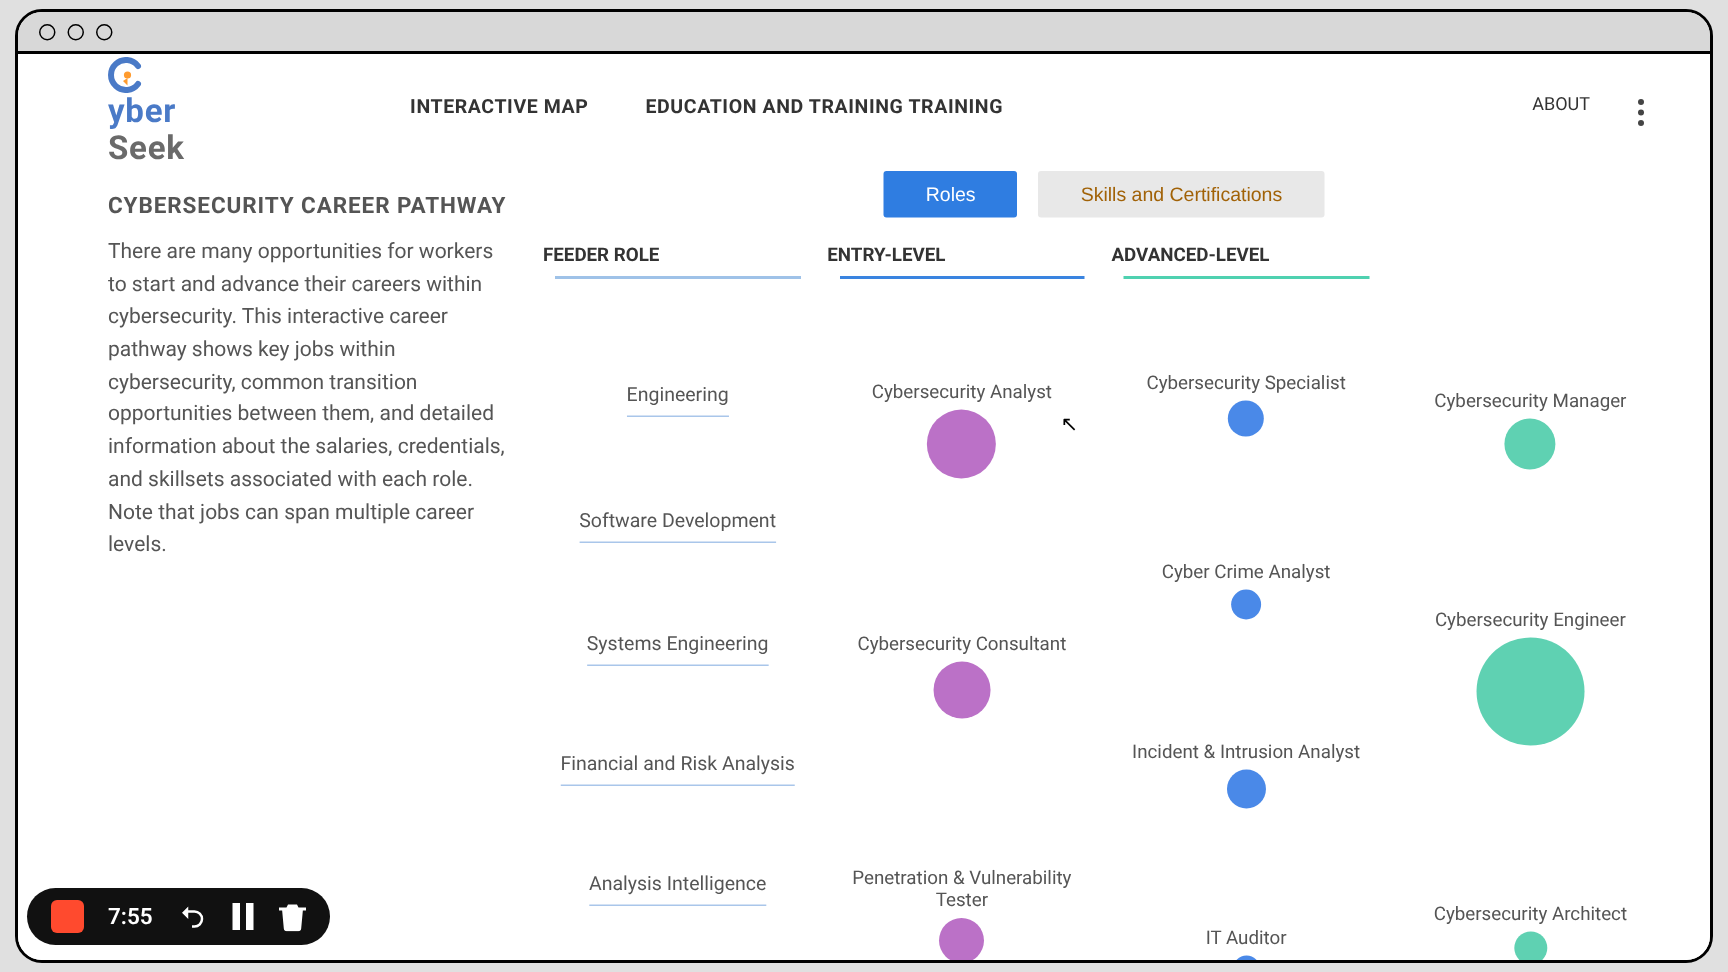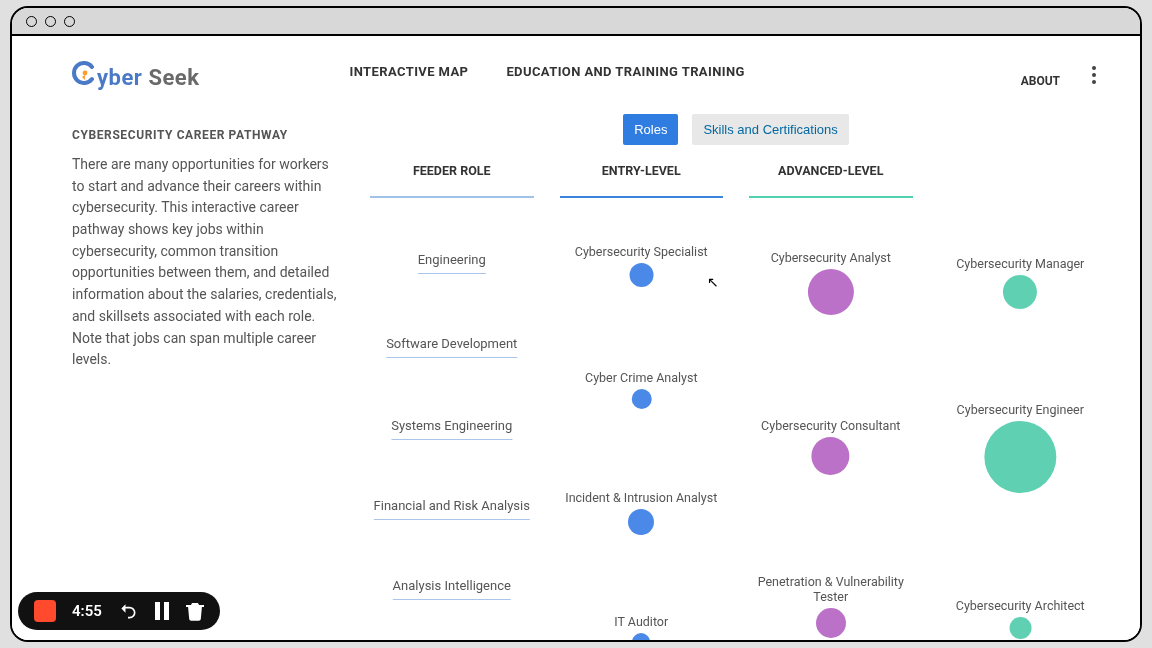--- a/index.html
+++ b/index.html
@@ -47,20 +47,21 @@
     align-items: center;
     padding: 14px 40px 0 60px;
     height: 64px;
   }
   .logo {
     display: flex;
     align-items: baseline;
     font-weight: 700;
     font-size: 22px;
     letter-spacing: 0.5px;
+    flex-direction: column;
   }
   .logo .c-icon {
     position: relative;
     width: 24px; height: 24px;
     margin-right: 1px;
   }
   .logo .c-icon svg { display:block; }
   .logo .yber { color:#4a7ac7; margin-right:6px; }
   .logo .seek { color:#6a6a6a; }
   .nav-links {
@@ -73,58 +74,58 @@
     color: #333;
   }
   .nav-links .link { padding: 6px 0 14px 0; cursor:pointer; position:relative; }
   .nav-links .link.active { color: #3988e3; }
   .nav-links .link.active::after {
     content:""; position:absolute; left:-6px; right:-6px; bottom:0;
     height:2px; background:#3988e3;
   }
   .nav-right {
     margin-left:auto;
-    display:flex; align-items:flex-end; gap:28px;
-    font-size:12px; font-weight:700; color:#333;
+    display:flex; align-items:flex-start; gap:28px;
+    font-size:12px; font-weight:400; color:#333;
   }
   .kebab { display:flex; flex-direction:column; gap:3px; cursor:pointer; padding:4px;}
   .kebab span { width:4px; height:4px; background:#444; border-radius:50%; display:block;}
   .main {
     display:flex;
     padding: 10px 30px 0 60px;
     gap: 20px;
   }
   .sidebar { width: 270px; flex-shrink:0; }
   .sidebar h4 {
-    font-size:12px; font-weight:700; letter-spacing:0.6px; color:#555;
+    font-size:15px; font-weight:700; letter-spacing:0.6px; color:#555;
     margin: 18px 0 12px 0;
   }
   .sidebar p {
     font-size:14px; line-height:1.55; color:#555;
   }
   .chart-area {
     flex:1;
     padding-top:4px;
   }
   .toggle-row {
     display:flex; justify-content:center; gap:14px; margin-bottom:18px;
   }
   .tbtn {
-    font-size:13px; padding:8px 11px; border-radius:2px; border:none; cursor:pointer;
+    font-size:13px; padding:8px 28px; border-radius:2px; border:none; cursor:pointer;
   }
   .tbtn.primary { background:#2f7de1; color:#fff; }
-  .tbtn.secondary { background:#e8e8e8; color:#0369a1; }
+  .tbtn.secondary { background:#e8e8e8; color:#a16207; }
   .cols {
     display:grid;
     grid-template-columns: repeat(4, 1fr);
     gap: 10px;
   }
   .colhead {
-    text-align:center; font-size:12.5px; font-weight:700; color:#333;
-    padding-bottom:20px; position:relative; margin-bottom:20px;
+    font-size:12.5px; font-weight:700; color:#333;
+    padding-bottom:8px; position:relative; margin-bottom:36px;
   }
   .colhead::after {
     content:""; position:absolute; bottom:0; left:8px; right:8px; height:2px;
   }
   .colhead.feeder::after { background:#9fc2e8; }
   .colhead.entry::after  { background:#3a84e0; }
   .colhead.mid::after    { background:#b36fbf; }
   .colhead.adv::after    { background:#4fd1b0; }
   .col-body {
     display:flex; flex-direction:column; align-items:center;
@@ -231,50 +232,50 @@
 
           <div class="col-body">
             <span class="feeder-item" style="top:34px">Engineering</span>
             <span class="feeder-item" style="top:118px">Software Development</span>
             <span class="feeder-item" style="top:200px">Systems Engineering</span>
             <span class="feeder-item" style="top:280px">Financial and Risk Analysis</span>
             <span class="feeder-item" style="top:360px">Analysis Intelligence</span>
           </div>
 
           <div class="col-body">
+            <div class="node" style="top:32px">
+              <span class="label">Cybersecurity Analyst</span>
+              <span class="bubble c-purple" style="width:46px;height:46px"></span>
+            </div>
+            <div class="node" style="top:200px">
+              <span class="label">Cybersecurity Consultant</span>
+              <span class="bubble c-purple" style="width:38px;height:38px"></span>
+            </div>
+            <div class="node" style="top:356px">
+              <span class="label" style="white-space:normal;width:160px">Penetration &amp; Vulnerability Tester</span>
+              <span class="bubble c-purple" style="width:30px;height:30px"></span>
+            </div>
+          </div>
+
+          <div class="col-body">
             <div class="node" style="top:26px">
               <span class="label">Cybersecurity Specialist</span>
               <span class="bubble c-blue" style="width:24px;height:24px"></span>
             </div>
             <div class="node" style="top:152px">
               <span class="label">Cyber Crime Analyst</span>
               <span class="bubble c-blue" style="width:20px;height:20px"></span>
             </div>
             <div class="node" style="top:272px">
               <span class="label">Incident &amp; Intrusion Analyst</span>
               <span class="bubble c-blue" style="width:26px;height:26px"></span>
             </div>
             <div class="node" style="top:396px">
               <span class="label">IT Auditor</span>
               <span class="bubble c-blue" style="width:18px;height:18px"></span>
-            </div>
-          </div>
-
-          <div class="col-body">
-            <div class="node" style="top:32px">
-              <span class="label">Cybersecurity Analyst</span>
-              <span class="bubble c-purple" style="width:46px;height:46px"></span>
-            </div>
-            <div class="node" style="top:200px">
-              <span class="label">Cybersecurity Consultant</span>
-              <span class="bubble c-purple" style="width:38px;height:38px"></span>
-            </div>
-            <div class="node" style="top:356px">
-              <span class="label" style="white-space:normal;width:160px">Penetration &amp; Vulnerability Tester</span>
-              <span class="bubble c-purple" style="width:30px;height:30px"></span>
             </div>
           </div>
 
           <div class="col-body">
             <div class="node" style="top:38px">
               <span class="label">Cybersecurity Manager</span>
               <span class="bubble c-teal" style="width:34px;height:34px"></span>
             </div>
             <div class="node" style="top:184px">
               <span class="label">Cybersecurity Engineer</span>
@@ -289,21 +290,21 @@
       </div>
     </div>
 
     <span class="cursor-arrow">↖︎</span>
 
   </div>
 </div>
 
 <div class="rec-bar">
   <span class="stop"></span>
-  <span>4:55</span>
+  <span>7:55</span>
   <span class="ico">
     <svg width="20" height="20" viewBox="0 0 24 24">
         <path d="M9 14l-5-5 5-5v3h5a7 7 0 110 14h-2v-2h2a5 5 0 100-10H9v5z" fill="#fff"></path>
       </svg>
   </span>
   <span class="ico">
     <svg width="16" height="18" viewBox="0 0 16 18">
         <rect x="1" y="0" width="5" height="18" fill="#fff"></rect>
         <rect x="10" y="0" width="5" height="18" fill="#fff"></rect>
       </svg>

